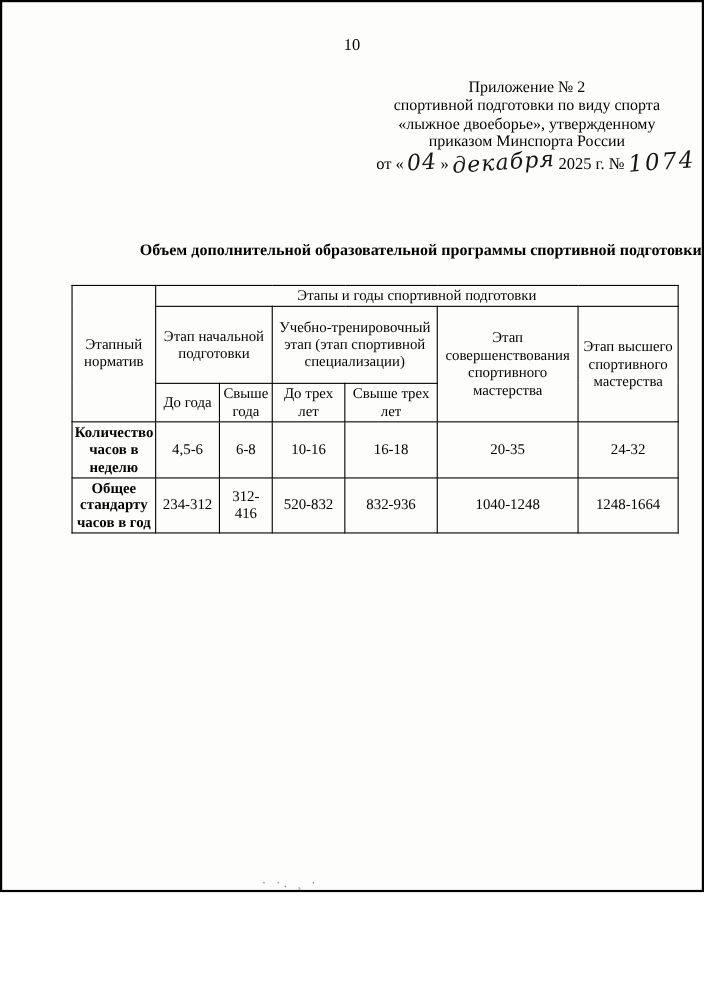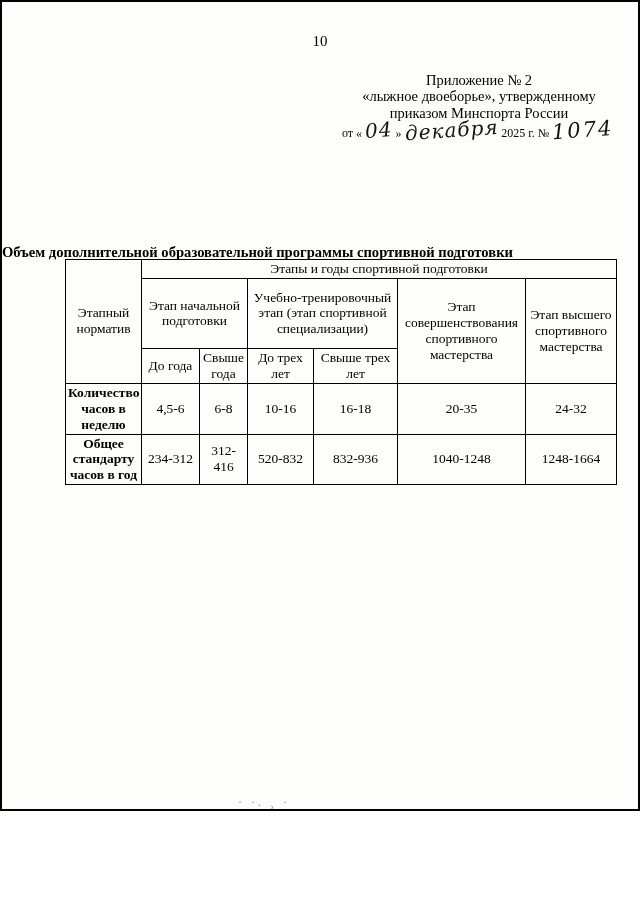--- a/index.html
+++ b/index.html
@@ -31,36 +31,36 @@
     text-align: center;
     font-size: 14.5px;
     line-height: 16.4px;
   }
   .date-line {
     margin-top: 1px;
     text-align: left;
     white-space: nowrap;
     height: 30px;
   }
-  .date-line .printed { font-size: 12px; }
+  .date-line .printed { font-size: 15px; }
   .hand {
     display: inline-block;
     font-family: "DejaVu Serif", serif;
     font-style: italic;
     font-size: 20px;
     letter-spacing: 1px;
     transform: rotate(-4deg);
     margin: 0 3px;
     color: #141414;
   }
   .hand-number { font-size: 21px; letter-spacing: 2px; }
   .doc-title {
     position: absolute;
-    top: 242px; left: 0; right: 0;
-    text-align: left;
+    top: 218px; left: 0; right: 0;
+    text-align: right;
     font-weight: bold;
     font-size: 14.6px;
   }
   table.data-table {
     position: absolute;
     top: 257px;
     left: 63px;
     width: 551px;
     border-collapse: collapse;
     table-layout: fixed;
@@ -90,20 +90,21 @@
 </style>
 </head>
 <body>
 
 <div class="page">
 
   <div class="page-number">10</div>
 
   <div class="appendix-block">
     <div>Приложение № 2</div>
+    <div>спортивной подготовки по виду спорта</div>
     <div>«лыжное двоеборье», утвержденному</div>
     <div>приказом Минспорта России</div>
     <div class="date-line">
       <span class="printed">от «</span><span class="hand">04</span><span class="printed">»</span><span class="hand hand-month">декабря</span><span class="printed">2025 г. №</span><span class="hand hand-number">1074</span>
     </div>
   </div>
 
   <div class="doc-title">Объем дополнительной образовательной программы спортивной подготовки</div>
 
   <table class="data-table">

